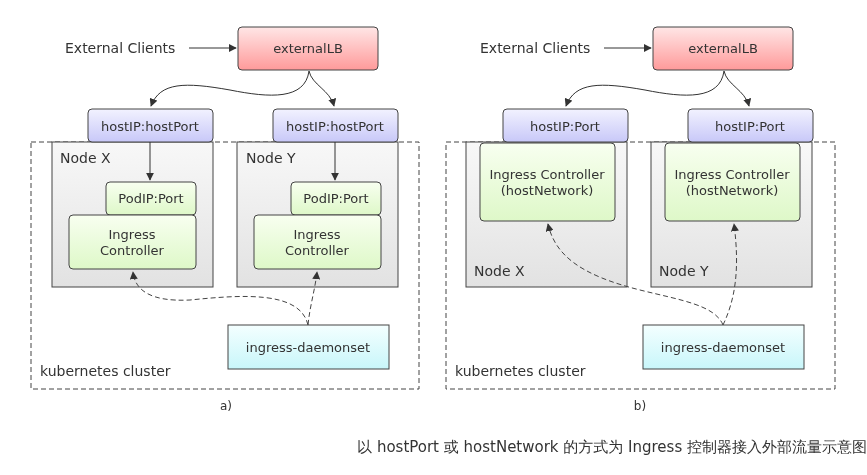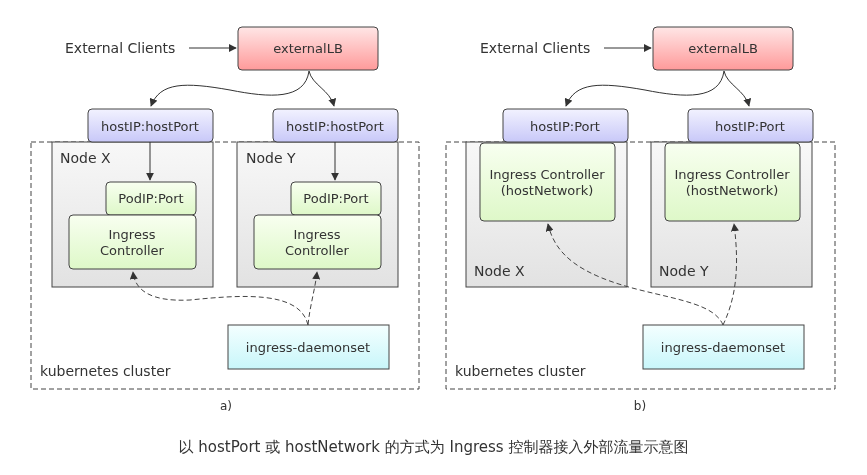--- a/index.html
+++ b/index.html
@@ -2,21 +2,21 @@
 <html><head>
 <meta charset="utf-8">
 <style>
   html, body { margin: 0; padding: 0; background: #ffffff; }
   body { width: 867px; height: 475px; position: relative; overflow: hidden;
          font-family: "DejaVu Sans", "Liberation Sans", sans-serif; color: #333; }
   svg { position: absolute; left: 0; top: 0; }
   .lbl { font-family: "DejaVu Sans", "Liberation Sans", sans-serif; font-size: 13px; fill: #333; }
   .lbl-sm { font-family: "DejaVu Sans", "Liberation Sans", sans-serif; font-size: 12px; fill: #333; }
   .lbl-lg { font-family: "DejaVu Sans", "Liberation Sans", sans-serif; font-size: 14px; fill: #333; }
-  .caption { position: absolute; left: 0; top: 438px; width: 867px; text-align: center;
+  .caption { position: absolute; left: 0; top: 438px; width: 867px; text-align: right;
              font-size: 15px; color: #333; font-family: "DejaVu Sans", "Liberation Sans", sans-serif; }
 </style>
 </head>
 <body>
 
 <svg width="867" height="475" viewBox="0 0 867 475">
   <defs>
     <linearGradient id="gLB" x1="0" y1="0" x2="0" y2="1">
       <stop offset="0" stop-color="#ffe6e6"></stop>
         <stop offset="1" stop-color="#ff9a9a"></stop>

